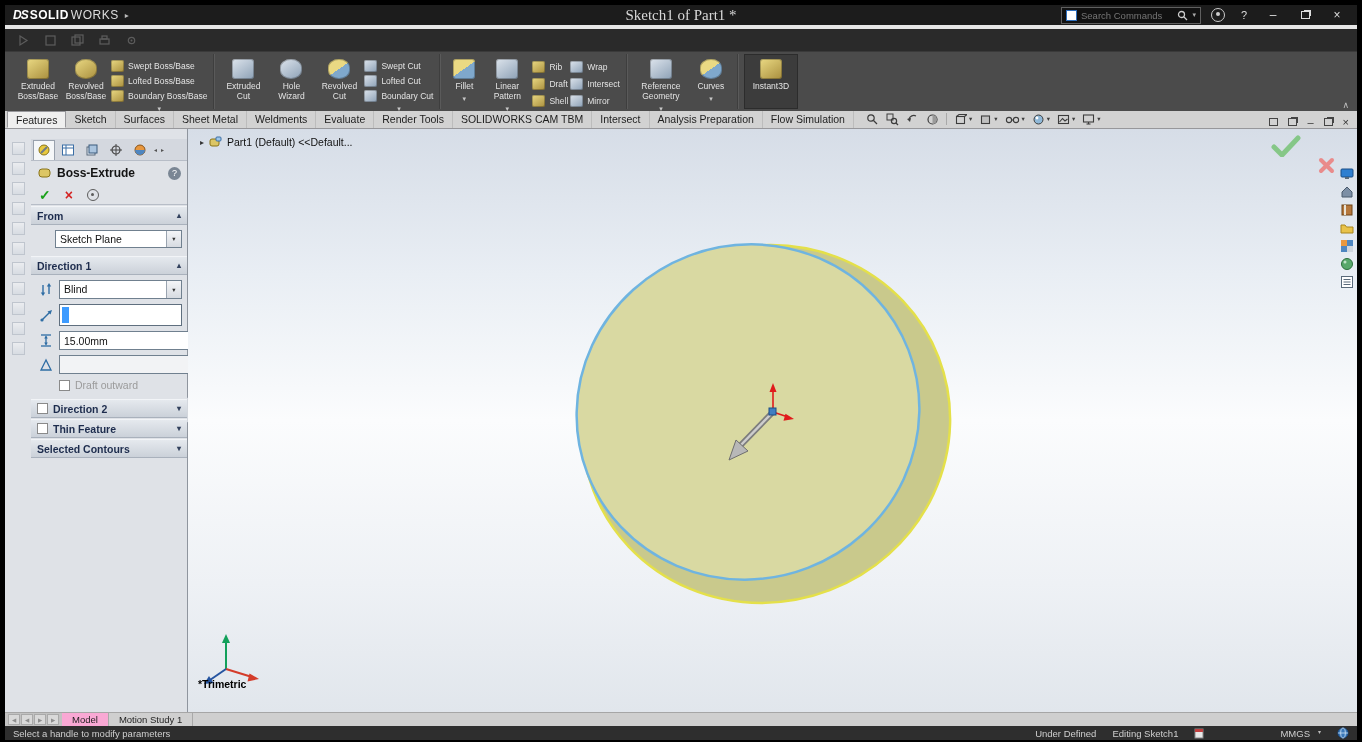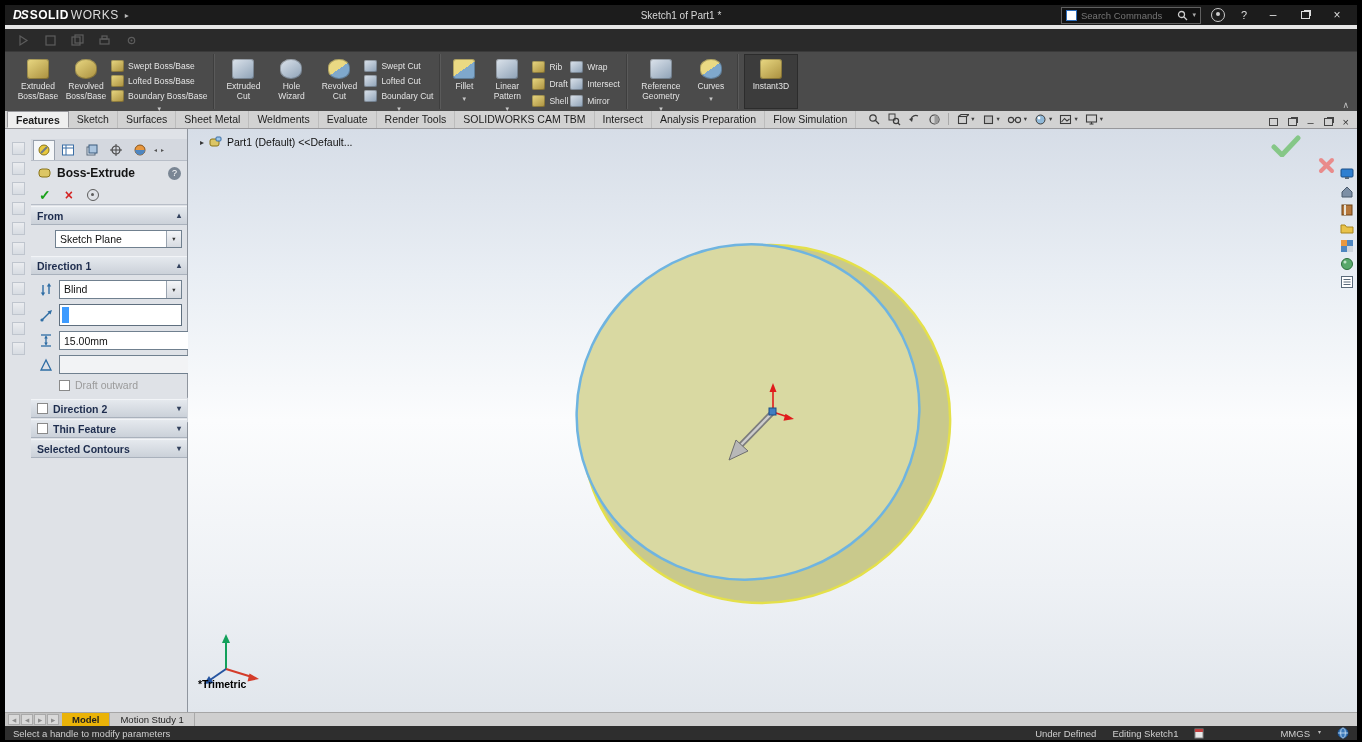--- a/index.html
+++ b/index.html
@@ -6,21 +6,21 @@
   html,body{width:1362px;height:742px;background:#000;font-family:"Liberation Sans",sans-serif;overflow:hidden;}
   .window{position:absolute;left:5px;top:5px;width:1352px;height:735px;background:#e6e6e6;}
 
   
   .titlebar{position:absolute;top:0;left:0;right:0;height:20px;background:#1c1c1c;display:flex;align-items:center;padding:0 8px;color:#e8e8e8;}
   .logo{display:flex;align-items:baseline;gap:2px;font-size:12px;color:#fff;}
   .logo .ds{font-style:italic;font-weight:bold;letter-spacing:-1px;}
   .logo .solid{font-weight:bold;letter-spacing:.5px;}
   .logo .works{font-weight:normal;letter-spacing:.5px;color:#ddd;}
   .logo-arrow{color:#bbb;font-size:8px;margin-left:6px;}
-  .title-center{position:absolute;left:50%;transform:translateX(-50%);font-size:10px;color:#d8d8d8;white-space:nowrap;}
+  .title-center{position:absolute;left:50%;transform:translateX(-50%);font-size:15px;color:#d8d8d8;white-space:nowrap;font-family:Liberation Serif, serif;}
   .tb-right{margin-left:auto;display:flex;align-items:center;gap:8px;}
   .search-box{width:140px;height:17px;display:flex;align-items:center;gap:4px;background:#111;border:1px solid #5f5f5f;padding:0 4px;}
   .search-type{width:11px;height:11px;background:#fff;border:1px solid #2f6fbd;flex:0 0 11px;}
   .search-box input{flex:1;min-width:0;background:transparent;border:none;outline:none;color:#bbb;font-size:9.5px;}
   .search-box .sarr{font-size:7px;color:#aaa;}
   .tb-icon{width:18px;height:18px;display:flex;align-items:center;justify-content:center;color:#ddd;font-size:11px;}
   .circle-user{width:14px;height:14px;border:1.3px solid #ccc;border-radius:50%;position:relative;}
   .circle-user::after{content:"";position:absolute;left:4px;top:3px;width:4px;height:4px;border-radius:50%;background:#ccc;}
   .win-btn{width:24px;height:18px;display:flex;align-items:center;justify-content:center;color:#ddd;font-size:12px;}
   .restore-glyph{width:9px;height:8px;border:1px solid #ddd;box-shadow:2px -2px 0 -1px #ddd;}
@@ -40,21 +40,21 @@
   .ricon{width:22px;height:20px;border-radius:3px;background:linear-gradient(145deg,#ead983,#a98f3e);box-shadow:inset 0 0 0 1px rgba(0,0,0,.25);flex:0 0 auto;}
   .ricon.cyl{border-radius:50%/42%;}
   .ricon.steel{background:linear-gradient(145deg,#dde4ec,#8da1b6);}
   .ricon.mix{background:linear-gradient(145deg,#ead983 50%,#7fa8cc 50%);}
   .ricon.small{width:13px;height:12px;border-radius:2px;}
   .ribbon-collapse{position:absolute;right:8px;bottom:1px;color:#bdbdbd;font-size:9px;}
 
   
   .tabrow{position:absolute;top:106px;left:0;right:0;height:18px;background:#d2d2d2;border-bottom:1px solid #97979b;display:flex;align-items:flex-end;padding-left:2px;}
   .dtab{height:17px;line-height:17px;padding:0 8px;font-size:10.5px;color:#1d1d1d;border-right:1px solid #bcbcbc;white-space:nowrap;}
-  .dtab.active{background:#efefef;border:1px solid #97979b;border-bottom:1px solid #efefef;font-weight:bold;}
+  .dtab.active{background:#efefef;border:1px solid #97979b;border-bottom:1px solid #efefef;font-weight:normal;}
   .hud{display:flex;align-items:center;gap:7px;margin-left:12px;height:18px;}
   .hudbtn{display:flex;align-items:center;gap:2px;}
   .hud .sep{width:1px;height:12px;background:#a9a9a9;}
   .hud .arr{font-size:6.5px;color:#3c3c3c;}
   .docctrl{margin-left:auto;display:flex;align-items:center;gap:10px;padding-right:8px;color:#333;font-size:11px;}
   .sq{width:9px;height:8px;border:1px solid #444;display:inline-block;}
   .sq2{width:9px;height:8px;border:1px solid #444;box-shadow:2px -2px 0 -1px #444;display:inline-block;}
 
   
   .content{position:absolute;top:124px;bottom:28px;left:0;right:0;}
@@ -105,21 +105,21 @@
   .view-label{position:absolute;left:10px;bottom:22px;font-size:10.5px;font-weight:bold;color:#000;}
   .confirm-check{position:absolute;top:6px;right:56px;}
   .confirm-x{position:absolute;top:28px;right:22px;}
   .taskstrip{position:absolute;right:1px;top:38px;width:18px;display:flex;flex-direction:column;gap:4px;align-items:center;}
 
   
   .bottomtabs{position:absolute;bottom:14px;left:0;right:0;height:14px;background:#cfcfcf;border-top:1px solid #a6a6a6;display:flex;align-items:stretch;font-size:9.5px;}
   .tabnav{display:flex;align-items:center;gap:1px;background:#c2c2c2;padding:0 3px;}
   .tabnav span{width:12px;height:11px;background:#d9d9d9;border:1px solid #a9a9a9;color:#8d8d8d;font-size:5.5px;display:flex;align-items:center;justify-content:center;}
   .mtab{padding:0 10px;display:flex;align-items:center;border-right:1px solid #a9a9a9;color:#1e1e1e;}
-  .mtab.active{background:#eab308;font-weight:bold;}
+  .mtab.active{background:#f9a8d4;font-weight:normal;}
   .statusbar{position:absolute;bottom:0;left:0;right:0;height:14px;background:#2e2e2e;color:#cfcfcf;font-size:9.5px;display:flex;align-items:center;padding:0 8px;}
   .sb-right{margin-left:auto;display:flex;align-items:center;gap:16px;}
   .sb-units{display:flex;gap:8px;margin-left:60px;}
   .sb-units .arr{font-size:6px;color:#bbb;}
 </style>
 </head>
 <body>
 
 <div class="window">
 

